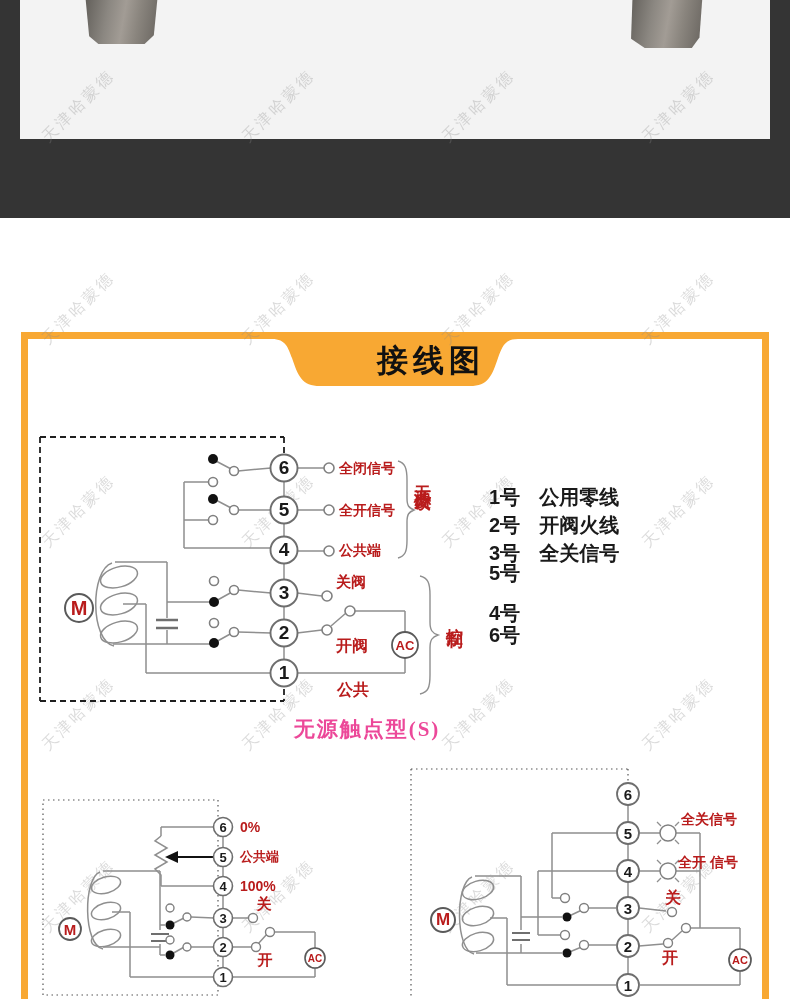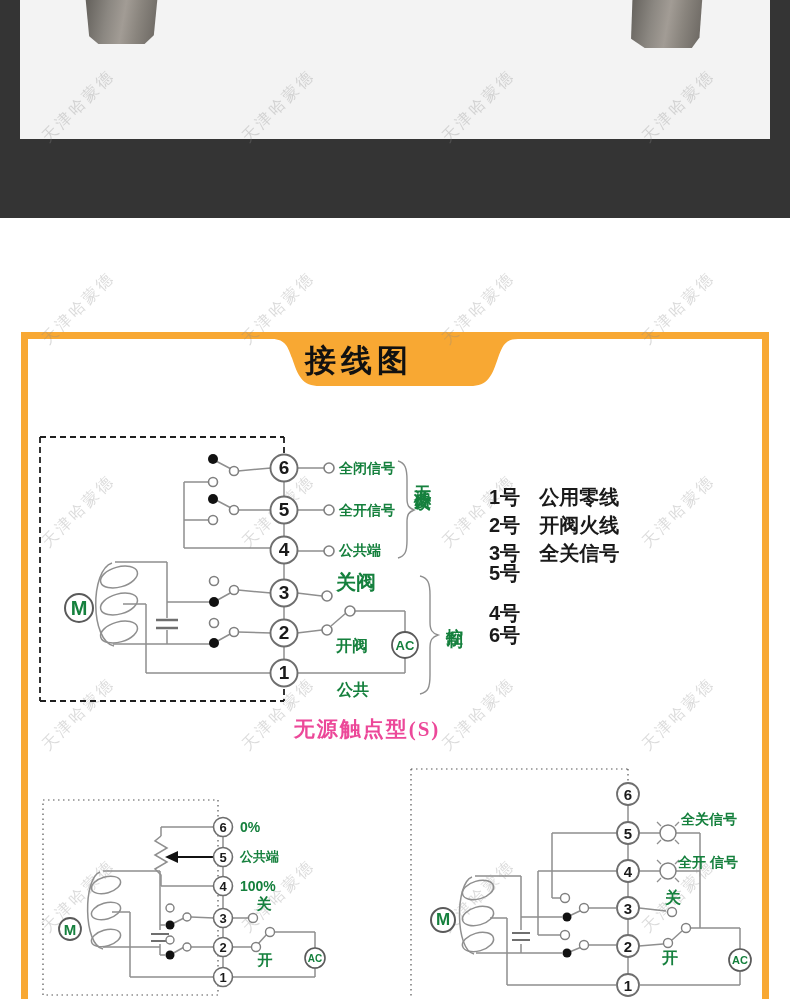--- a/index.html
+++ b/index.html
@@ -20,28 +20,28 @@
   .wm{position:absolute;white-space:nowrap;font-size:16px;letter-spacing:3px;
       color:rgba(135,135,135,0.30);transform-origin:0 50%;
       transform:translateY(-50%) rotate(-45deg);z-index:3;pointer-events:none;}
 
   
   .panel-border{position:absolute;background:#F8A833;z-index:2;}
   .panel-top{left:21px;top:332px;width:748px;height:7px;}
   .panel-left{left:21px;top:332px;width:7px;height:667px;}
   .panel-right{left:762px;top:332px;width:7px;height:667px;}
   .tab-svg{position:absolute;left:250px;top:332px;z-index:2;}
-  .tab-title{position:absolute;left:305px;top:340px;width:180px;text-align:left;
+  .tab-title{position:absolute;left:305px;top:340px;width:180px;text-align:right;
     font-size:31px;font-weight:bold;color:#111;letter-spacing:5px;z-index:4;}
 
   
   .diagram-svg{position:absolute;left:0;top:0;z-index:4;}
 
   
-  .lbl{position:absolute;color:#15803d;white-space:nowrap;z-index:5;}
+  .lbl{position:absolute;color:#b91c1c;white-space:nowrap;z-index:5;}
   .ctr{transform:translate(-50%,-50%);}
   .vmid{transform:translateY(-50%);}
   .b{font-weight:bold;}
   .tnum{font-weight:bold;color:#1a1a1a;}
   .vert{writing-mode:vertical-rl;text-orientation:upright;letter-spacing:3px;}
   .legend-row{position:absolute;display:flex;gap:19px;font-size:20px;font-weight:bold;color:#1a1a1a;z-index:5;}
   .caption{position:absolute;font-size:21px;font-weight:bold;color:#ec4899;letter-spacing:2px;z-index:5;font-family:Liberation Serif, serif;}
 </style>
 </head>
 <body>
@@ -266,21 +266,21 @@
   <div class="lbl ctr tnum" style="left:284px;top:468px;font-size:19px">6</div>
   <div class="lbl ctr tnum" style="left:284px;top:510px;font-size:19px">5</div>
   <div class="lbl ctr tnum" style="left:284px;top:550px;font-size:19px">4</div>
   <div class="lbl ctr tnum" style="left:284px;top:593px;font-size:19px">3</div>
   <div class="lbl ctr tnum" style="left:284px;top:633px;font-size:19px">2</div>
   <div class="lbl ctr tnum" style="left:284px;top:673px;font-size:19px">1</div>
 
   <div class="lbl vmid b" style="left:339px;top:469px;font-size:14px">全闭信号</div>
   <div class="lbl vmid b" style="left:339px;top:511px;font-size:14px">全开信号</div>
   <div class="lbl vmid b" style="left:339px;top:551px;font-size:14px">公共端</div>
-  <div class="lbl vmid b" style="left:336px;top:582px;font-size:20px">关阀</div>
+  <div class="lbl vmid b" style="left:336px;top:582px;font-size:15px">关阀</div>
   <div class="lbl vmid b" style="left:336px;top:646px;font-size:16px">开阀</div>
   <div class="lbl vmid b" style="left:337px;top:690px;font-size:16px">公共</div>
 
   <div class="lbl ctr b" style="left:79px;top:608px;font-size:20px">M</div>
   <div class="lbl ctr b" style="left:405px;top:645px;font-size:13px">AC</div>
 
   <div class="lbl b vert" style="left:411px;top:472px;font-size:17px">无源反馈</div>
   <div class="lbl b vert" style="left:443px;top:614px;font-size:17px">控制</div>
 
   <div class="legend-row" style="left:489px;top:484px">

